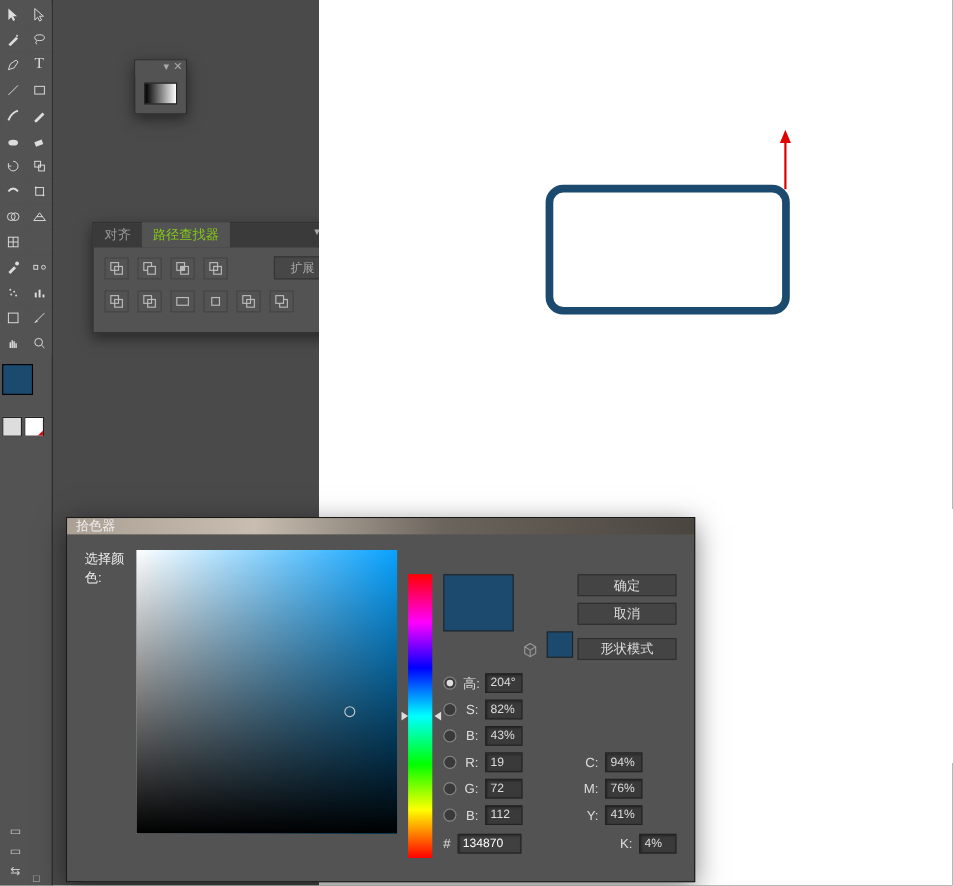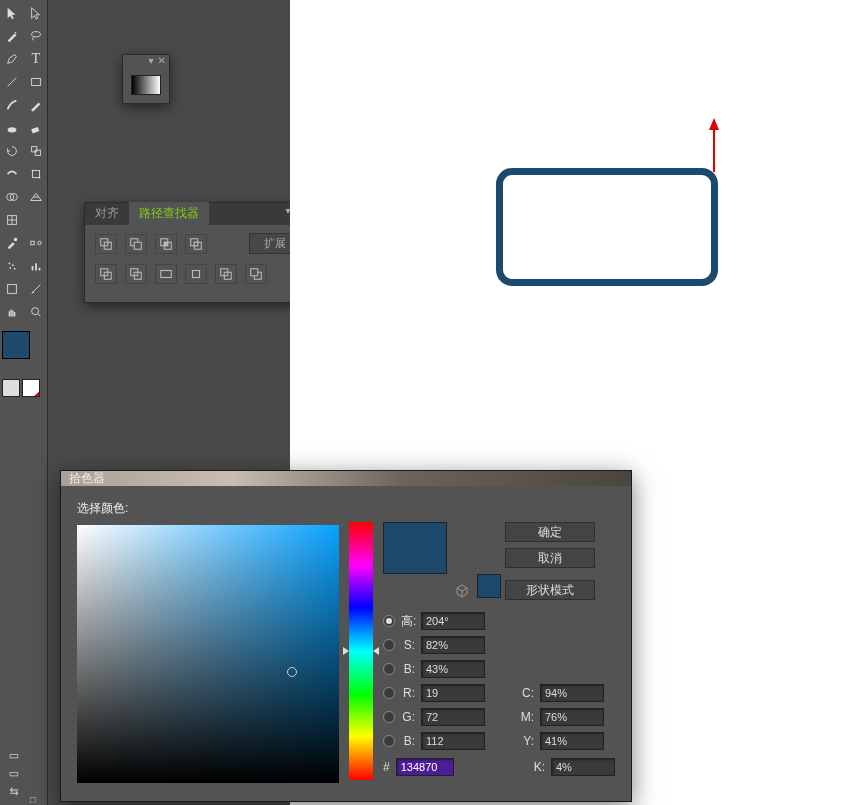--- a/index.html
+++ b/index.html
@@ -47,21 +47,21 @@
 
 .canvas{position:absolute;left:290px;top:0;width:576px;height:805px;background:#fff}
 .artwork{position:absolute;left:206px;top:168px;width:222px;height:118px;border:7px solid #1b4a6e;border-radius:16px;background:#fff}
 .arrow{position:absolute;left:704px;top:118px;width:20px;height:56px}
 .arrow svg{width:20px;height:56px}
 
 
 .cp{position:absolute;left:60px;top:470px;width:572px;height:332px;background:#535353;border:1px solid #1a1a1a;box-shadow:0 6px 24px rgba(0,0,0,.5);display:flex;flex-direction:column}
 .cp-title{height:15px;background:linear-gradient(90deg,#aba094 0%,#c8bdb0 30%,#6b645c 60%,#4a453f 100%);color:#eee;font-size:12px;display:flex;align-items:center;padding:4px 8px}
 .cp-body{flex:1;padding:14px 16px 10px;display:flex;gap:10px;background:#535353}
-.cp-left{display:flex;flex-direction:column}
+.cp-left{display:flex;flex-direction:row}
 .cp-left-label{color:#eee;font-size:12px;margin-bottom:8px}
 .cp-field{position:relative;width:262px;height:258px;background:linear-gradient(to top,#000,transparent),linear-gradient(to right,#fff,#08a2ff);cursor:crosshair}
 .cp-marker{position:absolute;width:10px;height:10px;border:1px solid #ccc;border-radius:50%;transform:translate(-50%,-50%)}
 .cp-hue{width:24px;height:258px;margin-top:22px;background:linear-gradient(to bottom,#ff0000 0%,#ff00ff 17%,#0000ff 33%,#00ffff 50%,#00ff00 67%,#ffff00 83%,#ff0000 100%);position:relative;cursor:pointer}
 .cp-hue-ptr{position:absolute;left:-6px;width:36px;height:8px;display:flex;justify-content:space-between;transform:translateY(-50%)}
 .cp-hue-ptr::before,.cp-hue-ptr::after{content:"";width:0;height:0;border-top:4px solid transparent;border-bottom:4px solid transparent}
 .cp-hue-ptr::before{border-left:6px solid #ddd}
 .cp-hue-ptr::after{border-right:6px solid #ddd}
 
 .cp-right{flex:1;display:flex;flex-direction:column;padding-top:22px}
@@ -70,22 +70,22 @@
 .cp-preview-sm{width:24px;height:24px;border:1px solid #222;align-self:flex-end;margin-bottom:2px}
 .cp-cube{width:14px;height:14px;align-self:flex-end;margin-bottom:2px}
 .cp-buttons{display:flex;flex-direction:column;gap:6px;margin-left:-4px}
 .cp-btn{width:90px;height:20px;background:#444;border:1px solid #2e2e2e;color:#ddd;font-size:12px;cursor:pointer;display:flex;align-items:center;justify-content:center}
 
 .cp-fields{display:grid;grid-template-columns:auto auto;column-gap:24px;row-gap:6px;font-size:12px;color:#ddd}
 .cp-fld{display:flex;align-items:center;gap:6px}
 .cp-radio{width:12px;height:12px;border-radius:50%;border:1px solid #888;background:#3a3a3a;display:inline-block;position:relative}
 .cp-radio.on::after{content:"";position:absolute;left:2px;top:2px;width:6px;height:6px;border-radius:50%;background:#ddd}
 .cp-lbl{width:14px;text-align:right}
-.cp-in{width:64px;height:18px;background:#3a3a3a;border:1px solid #222;color:#ddd;font-size:11px;padding:0 4px;box-shadow:inset 1px 1px 2px rgba(0,0,0,.4)}
-.cp-in.sel{background:#4c1d95;color:#fff}
+.cp-in{width:34px;height:18px;background:#3a3a3a;border:1px solid #222;color:#ddd;font-size:11px;padding:0 4px;box-shadow:inset 1px 1px 2px rgba(0,0,0,.4)}
+.cp-in.sel{background:#404040;color:#fff}
 .cp-hex-row{grid-column:1/3;display:flex;align-items:center;gap:6px;margin-top:2px}
 
 
 .wm{position:absolute;right:10px;bottom:8px;color:rgba(255,255,255,.35);font-size:12px;text-align:right;line-height:14px}
 .wm b{font-size:18px;font-weight:700;letter-spacing:1px}
 
 
 .pct{position:absolute;left:30px;bottom:0;color:#bbb;font-size:10px}
 </style>
 </head>

